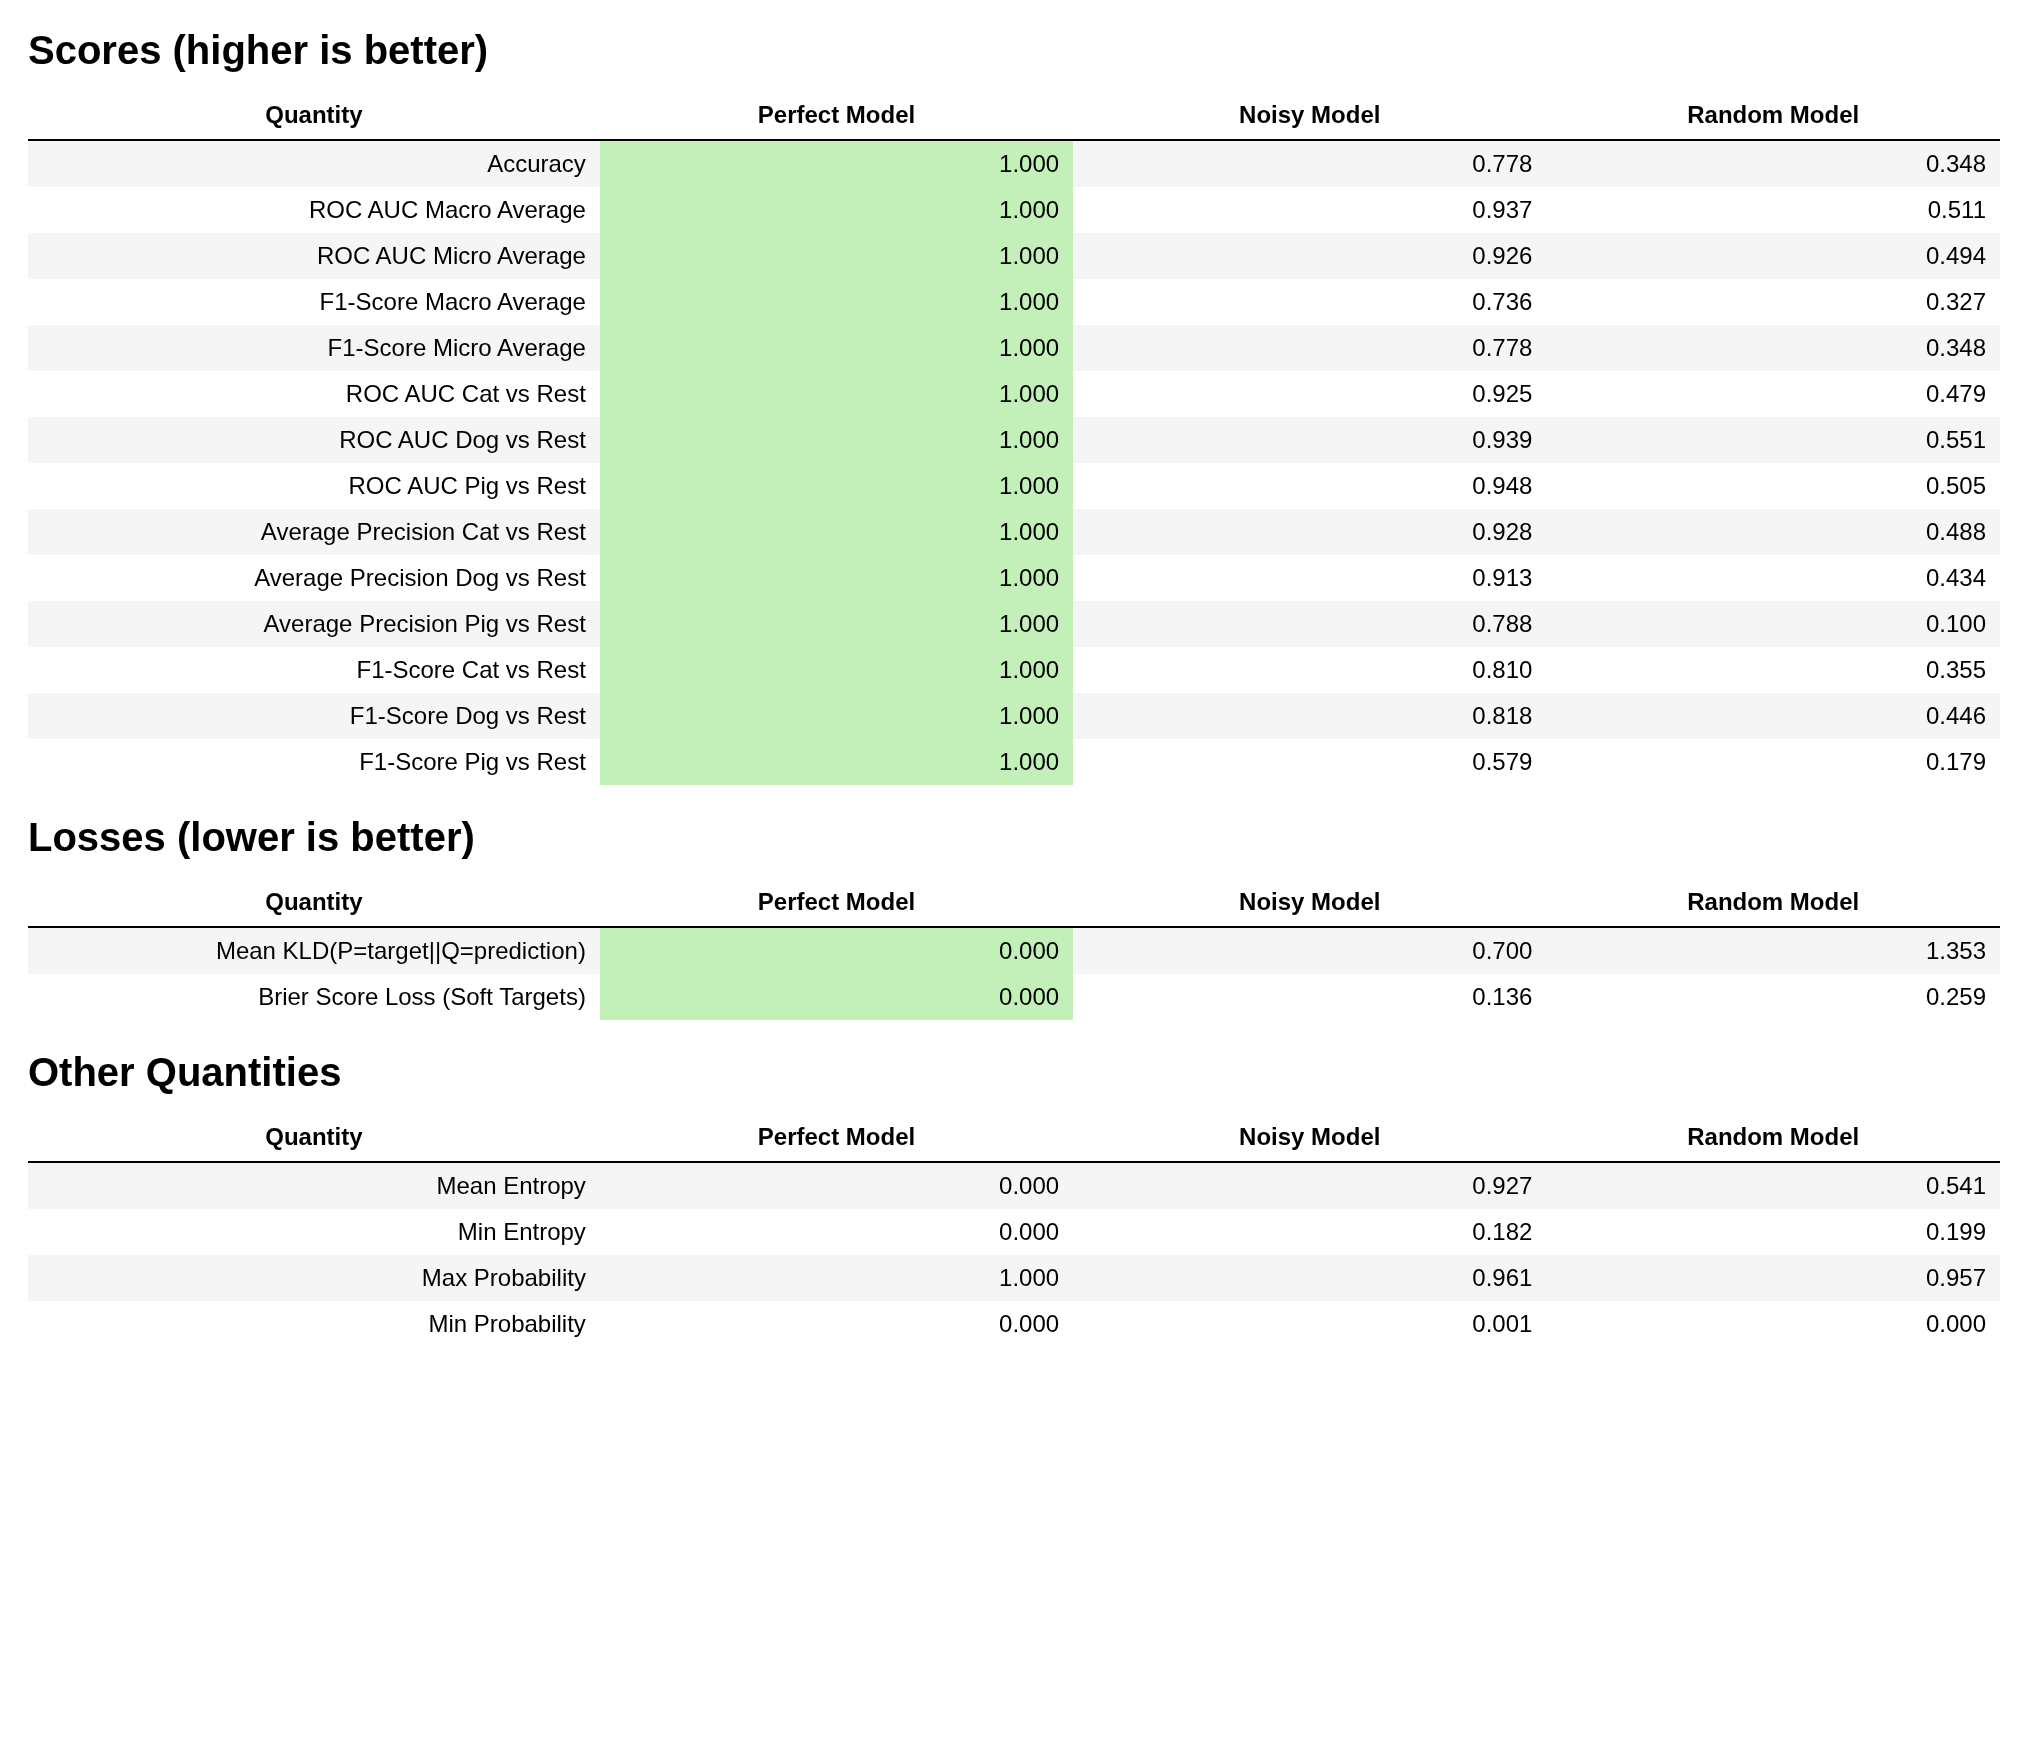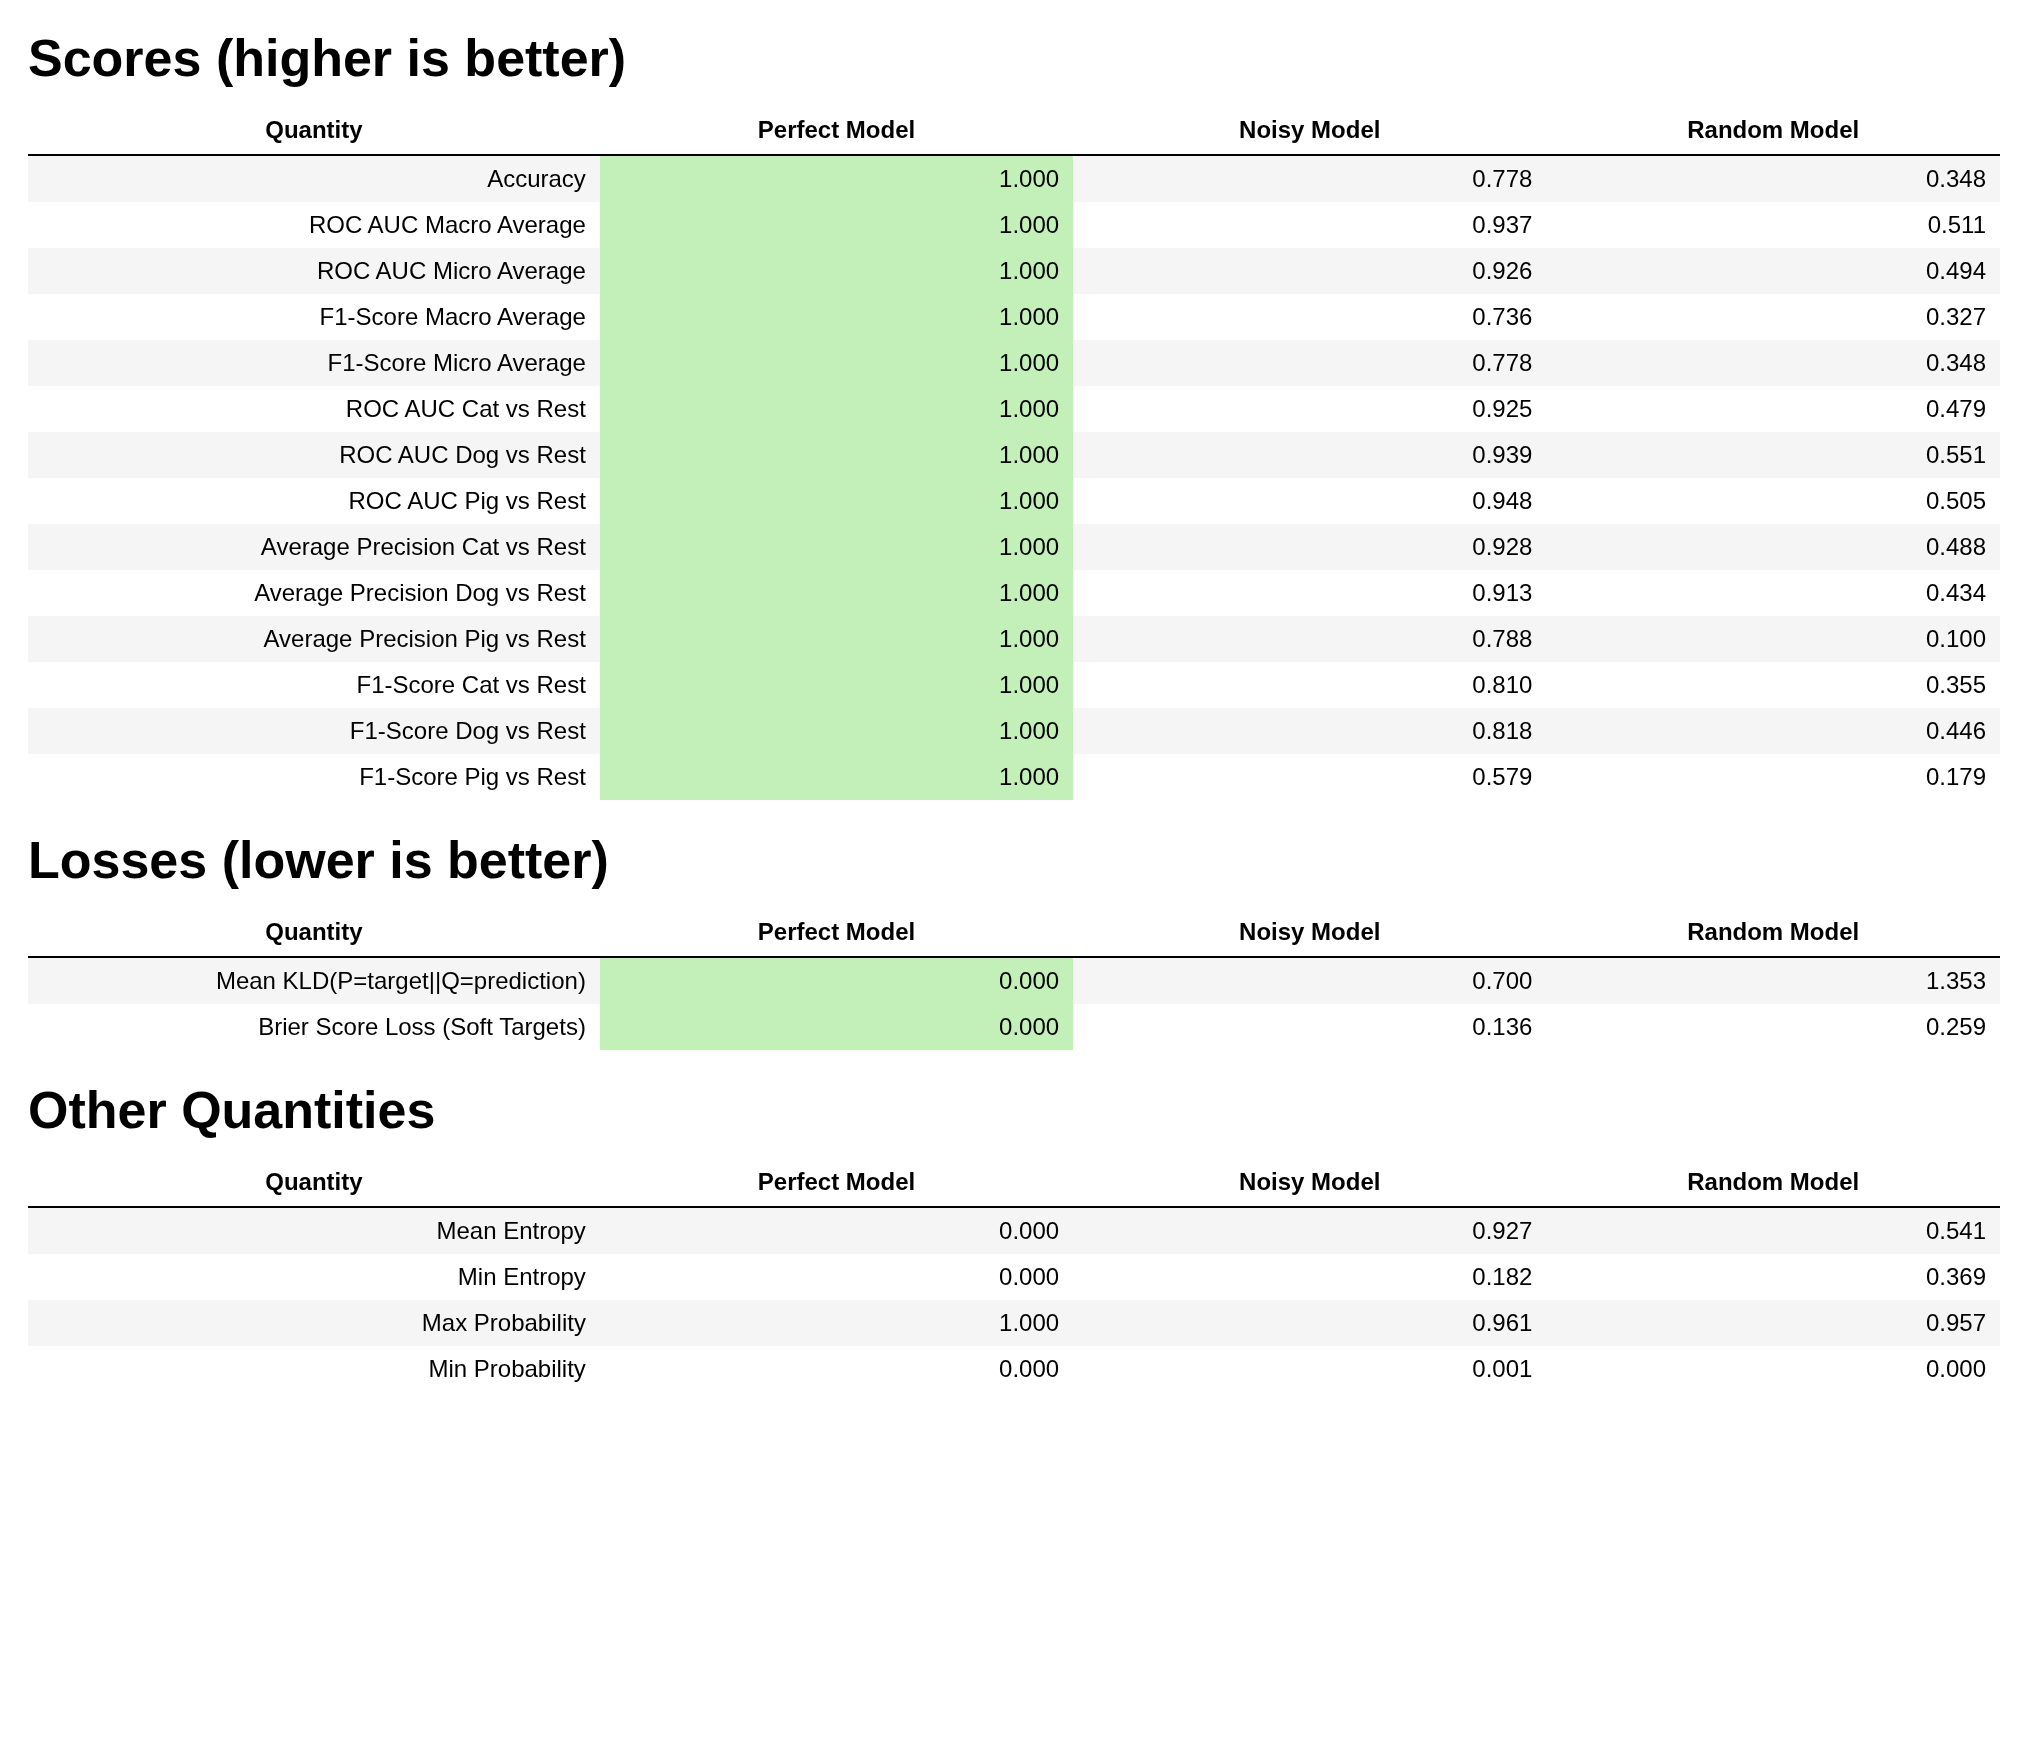--- a/index.html
+++ b/index.html
@@ -3,21 +3,21 @@
 <meta charset="utf-8">
 <style>
   body {
     font-family: -apple-system, BlinkMacSystemFont, "Segoe UI", Helvetica, Arial, sans-serif;
     margin: 0;
     padding: 28px;
     color: #000;
     font-size: 24px;
   }
   h2 {
-    font-size: 52px;
+    font-size: 40px;
     font-weight: 700;
     margin: 30px 0 18px 0;
   }
   h2:first-of-type {
     margin-top: 0;
   }
   table {
     width: 100%;
     border-collapse: collapse;
     table-layout: fixed;
@@ -205,21 +205,21 @@
         <tr>
           <td>Mean Entropy</td>
           <td>0.000</td>
           <td>0.927</td>
           <td>0.541</td>
         </tr>
         <tr>
           <td>Min Entropy</td>
           <td>0.000</td>
           <td>0.182</td>
-          <td>0.369</td>
+          <td>0.199</td>
         </tr>
         <tr>
           <td>Max Probability</td>
           <td>1.000</td>
           <td>0.961</td>
           <td>0.957</td>
         </tr>
         <tr>
           <td>Min Probability</td>
           <td>0.000</td>

